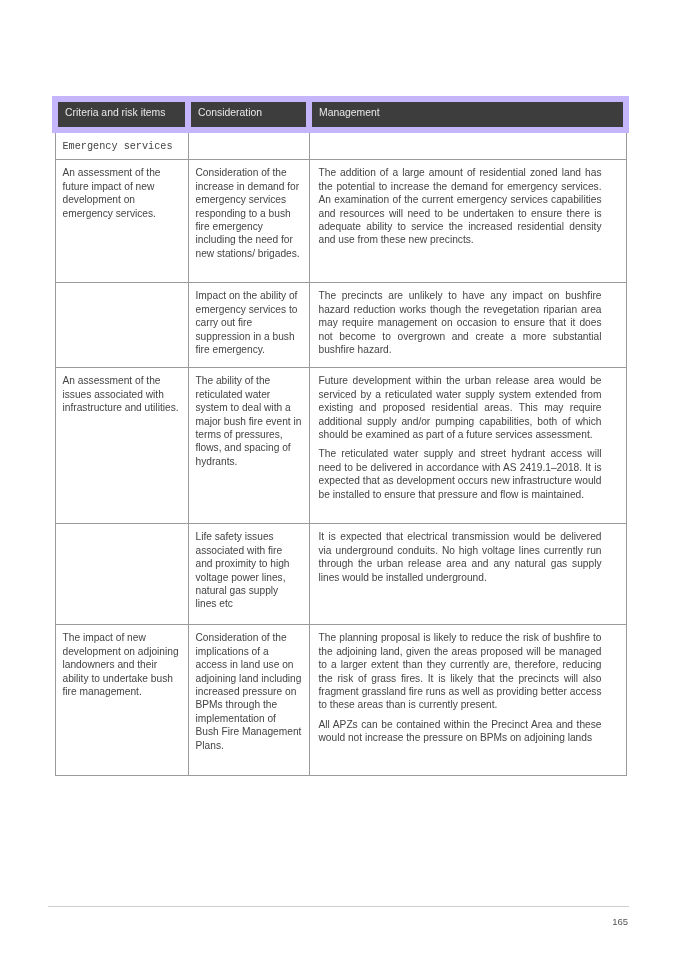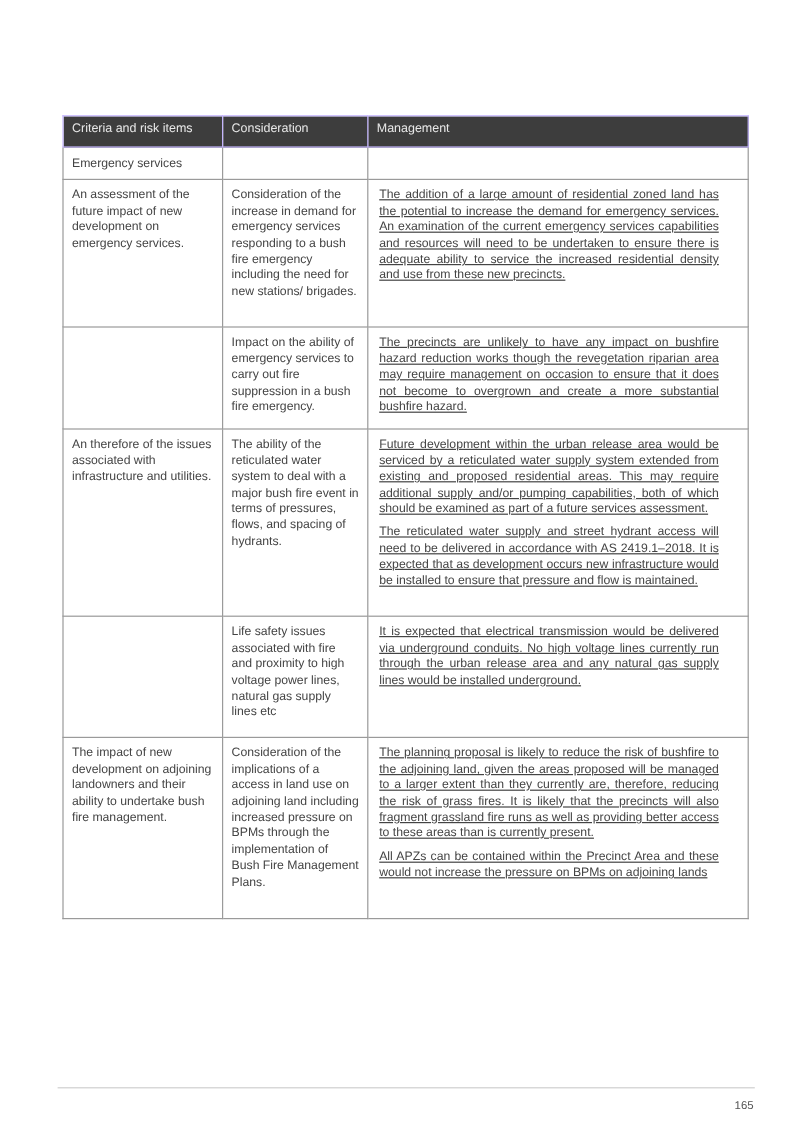--- a/index.html
+++ b/index.html
@@ -5,25 +5,25 @@
   html, body { margin:0; padding:0; background:#ffffff; }
   body { width:675px; height:954px; position:relative; overflow:hidden;
          font-family:"Liberation Sans", sans-serif; color:#3a3a3a; }
   .page { position:absolute; left:0; top:0; width:675px; height:954px; background:#fff; }
   table.risk { position:absolute; left:52px; top:96px; width:571px;
                border-collapse:collapse; table-layout:fixed; font-size:10.2px; line-height:13.4px; }
   table.risk col.c1 { width:133px; }
   table.risk col.c2 { width:121px; }
   table.risk col.c3 { width:317px; }
   table.risk th { background:#3d3d3d; color:#e8e8e8; font-weight:normal; text-align:left;
-                  padding:4px 7px 7px 7px; height:14px; border:1px solid #c4b5fd; font-size:10.4px; }
+                  padding:4px 7px 7px 7px; height:14px; border:6px solid #c4b5fd; font-size:10.4px; }
   table.risk td { border:1.5px solid #9a9a9a; vertical-align:top; padding:6px 7px 6px 7px; color:#444; }
   table.risk td.c3 { text-align:justify; padding-left:9px; padding-right:8px; }
-  table.risk tr.section td { padding-top:7px; padding-bottom:6px; height:13px; }
-  table.risk p { margin:0 16px 6px 0;text-decoration:underline; }
+  table.risk tr.section td { padding-top:7px; padding-bottom:6px; height:13px;font-family:Liberation Mono, monospace; }
+  table.risk p { margin:0 16px 6px 0; }
   table.risk p:last-child { margin-bottom:0; }
   .footer-rule { position:absolute; left:48px; top:906px; width:581px; height:1px; background:#cfcfcf; }
   .page-number { position:absolute; right:47px; top:916px; font-size:9.5px; color:#555; }
   .r1 td { height:110px; }
   .r2 td { height:72px; }
   .r3 td { height:143px; }
   .r4 td { height:88px; }
   .r5 td { height:138px; }
 </style>
 </head>
@@ -59,21 +59,21 @@
       </tr>
       <tr class="r2">
         <td></td>
         <td>Impact on the ability of emergency services to carry out fire suppression in a bush fire emergency.</td>
         <td class="c3">
           <p>The precincts are unlikely to have any impact on bushfire hazard reduction works though the revegetation riparian area may require management on occasion to ensure that it does not become to overgrown and create a more substantial bushfire hazard.</p>
         </td>
       </tr>
 
       <tr class="r3">
-        <td>An therefore of the issues associated with infrastructure and utilities.</td>
+        <td>An assessment of the issues associated with infrastructure and utilities.</td>
         <td>The ability of the reticulated water system to deal with a major bush fire event in terms of pressures, flows, and spacing of hydrants.</td>
         <td class="c3">
           <p>Future development within the urban release area would be serviced by a reticulated water supply system extended from existing and proposed residential areas. This may require additional supply and/or pumping capabilities, both of which should be examined as part of a future services assessment.</p>
           <p>The reticulated water supply and street hydrant access will need to be delivered in accordance with AS 2419.1–2018. It is expected that as development occurs new infrastructure would be installed to ensure that pressure and flow is maintained.</p>
         </td>
       </tr>
       <tr class="r4">
         <td></td>
         <td>Life safety issues associated with fire and proximity to high voltage power lines, natural gas supply lines etc</td>
         <td class="c3">

